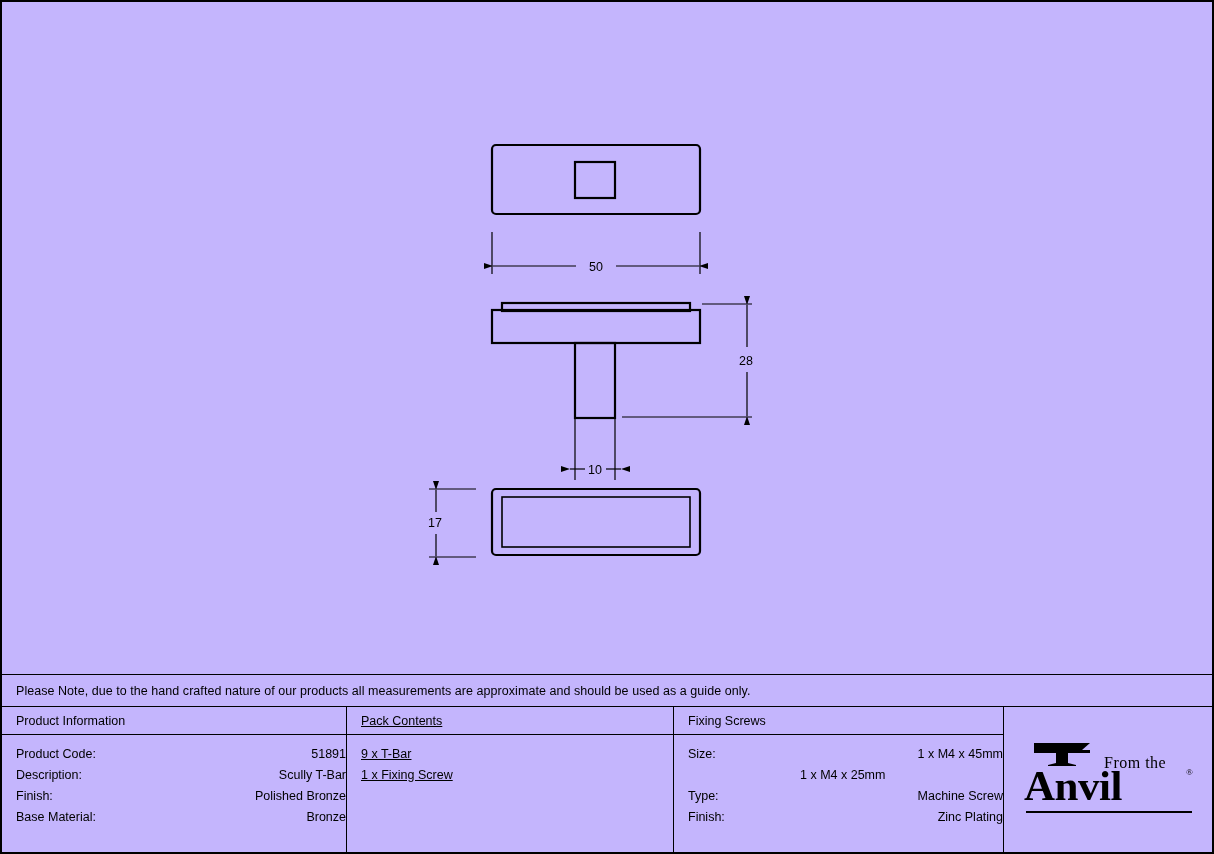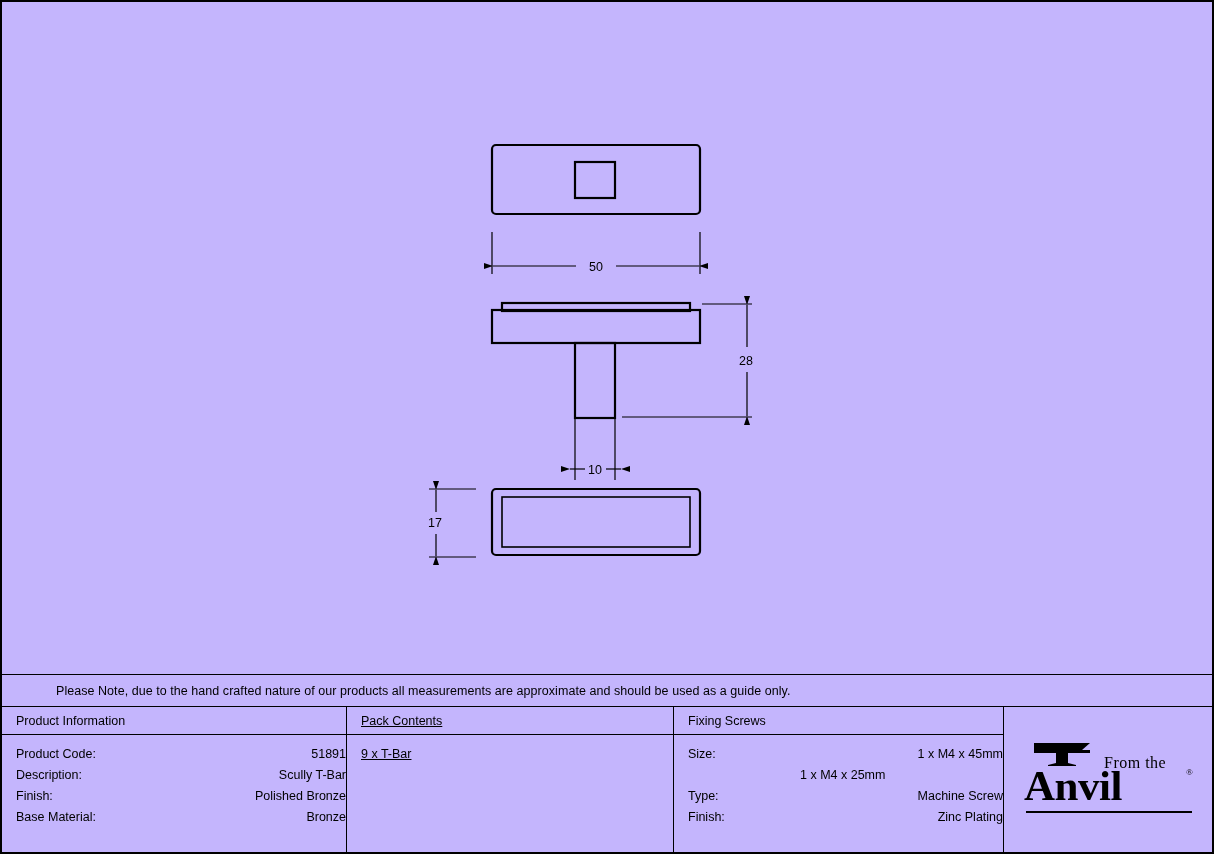--- a/index.html
+++ b/index.html
@@ -35,21 +35,20 @@
     position: absolute;
     left: 0;
     top: 672px;
     width: 1210px;
     height: 33px;
     border-top: 1.5px solid #000;
     border-bottom: 1.5px solid #000;
     box-sizing: border-box;
     display: flex;
     align-items: center;
-    padding-left: 40px;
   }
   .note-text {
     font-size: 12.5px;
     padding-left: 14px;
     color: #000;
     letter-spacing: 0.05px;
   }
 
   
   .table-area {
@@ -246,20 +245,21 @@
           <span class="k">Base Material:</span>
           <span class="v">Bronze</span>
         </div>
       </div>
     </div>
 
     <div class="col col-pack">
       <div class="col-head">Pack Contents</div>
       <div class="col-body">
         <div class="plain-line">9 x T-Bar</div>
+        <div class="plain-line">1 x Fixing Screw</div>
       </div>
     </div>
 
     <div class="col col-screws">
       <div class="col-head">Fixing Screws</div>
       <div class="col-body screws">
         <div class="kv">
           <span class="k">Size:</span>
           <span class="v">1 x M4 x 45mm</span>
         </div>

